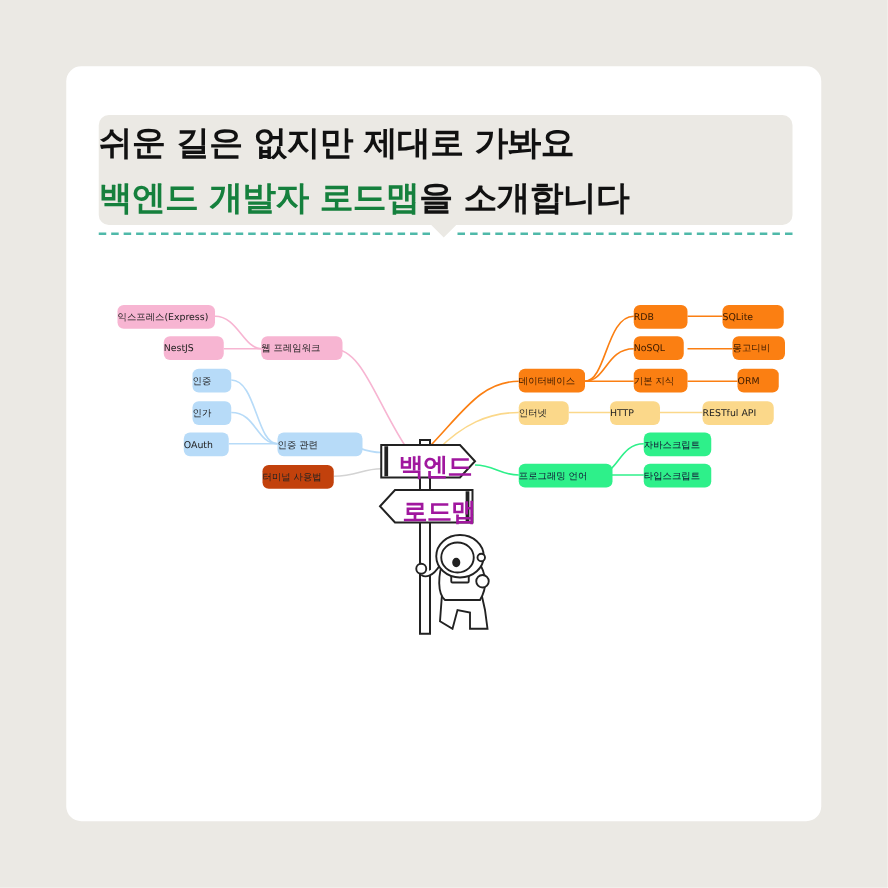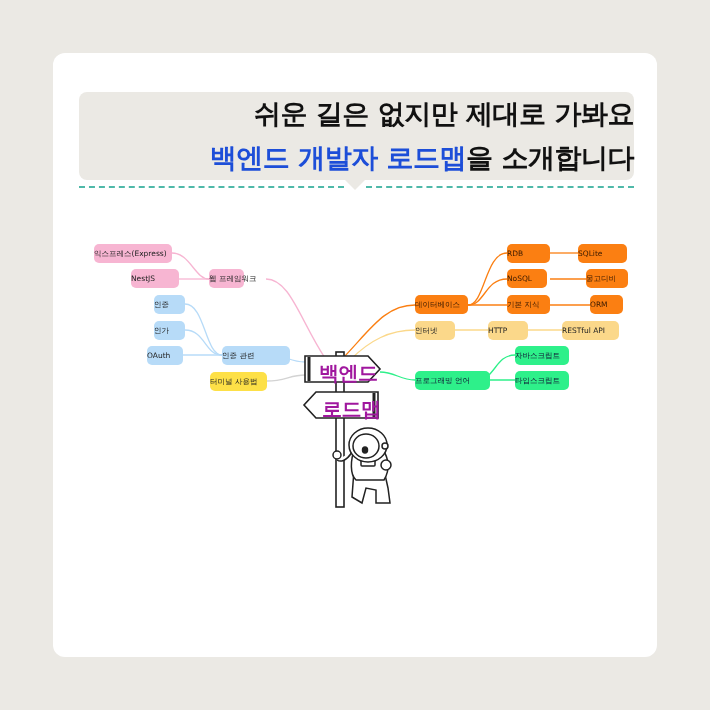--- a/index.html
+++ b/index.html
@@ -7,43 +7,43 @@
   body { font-family: "DejaVu Sans", sans-serif; position: relative; }
   .card {
     position: absolute; left: 53px; top: 53px; width: 604px; height: 604px;
     background: #ffffff; border-radius: 12px;
   }
   .headline-box {
     position: absolute; left: 79px; top: 92px; width: 555px; height: 88px;
     background: #ebe9e4; border-radius: 8px;
   }
   .headline {
-    position: absolute; left: 79px; width: 555px; text-align: right;
+    position: absolute; left: 79px; width: 555px; text-align: left;
     font-weight: bold; font-size: 27px; letter-spacing: -0.5px; color: #111;
   }
   .line1 { top: 96px; }
   .line2 { top: 140px; }
-  .accent { color: #1d4ed8; }
+  .accent { color: #15803d; }
   .dash {
     position: absolute; top: 186px; height: 0; border-top: 2px dashed #4fb9a9;
   }
   .notch {
     position: absolute; left: 345px; top: 180px; width: 0; height: 0;
     border-left: 10px solid transparent; border-right: 10px solid transparent;
     border-top: 10px solid #ebe9e4;
   }
   svg.map { position: absolute; left: 0; top: 0; }
   .node {
     position: absolute; height: 19px; border-radius: 5px;
     font-size: 7.5px; line-height: 19px; 
     white-space: nowrap; color: #222;
   }
   .pink { background: #f7b5d2; }
   .blue { background: #b7dbf8; }
-  .gray { background: #fde047; }
+  .gray { background: #c2410c; }
   .orange { background: #fb7f12; color: #3a1a00; }
   .yellow { background: #fbd88a; }
   .green { background: #2ef08a; color: #113; }
   .sign-text {
     position: absolute; font-weight: bold; font-size: 20px; color: #a0179e;
     letter-spacing: -0.5px;
   }
 </style>
 </head>
 <body>
@@ -107,21 +107,21 @@
     <ellipse cx="365" cy="450" rx="2.5" ry="3" fill="#222"></ellipse>
     <circle cx="385" cy="446" r="3"></circle>
   </g>
 </svg>
 
 <span class="sign-text" style="left:319px;top:360px;">백엔드</span>
 <span class="sign-text" style="left:322px;top:396px;">로드맵</span>
 
 <div class="node pink" style="left:94px;top:244px;width:78px;">익스프레스(Express)</div>
 <div class="node pink" style="left:131px;top:269px;width:48px;">NestJS</div>
-<div class="node pink" style="left:209px;top:269px;width:35px;">웹 프레임워크</div>
+<div class="node pink" style="left:209px;top:269px;width:65px;">웹 프레임워크</div>
 
 <div class="node blue" style="left:154px;top:295px;width:31px;">인증</div>
 <div class="node blue" style="left:154px;top:321px;width:31px;">인가</div>
 <div class="node blue" style="left:147px;top:346px;width:36px;">OAuth</div>
 <div class="node blue" style="left:222px;top:346px;width:68px;">인증 관련</div>
 
 <div class="node gray" style="left:210px;top:372px;width:57px;">터미널 사용법</div>
 
 <div class="node orange" style="left:415px;top:295px;width:53px;">데이터베이스</div>
 <div class="node orange" style="left:507px;top:244px;width:43px;">RDB</div>

